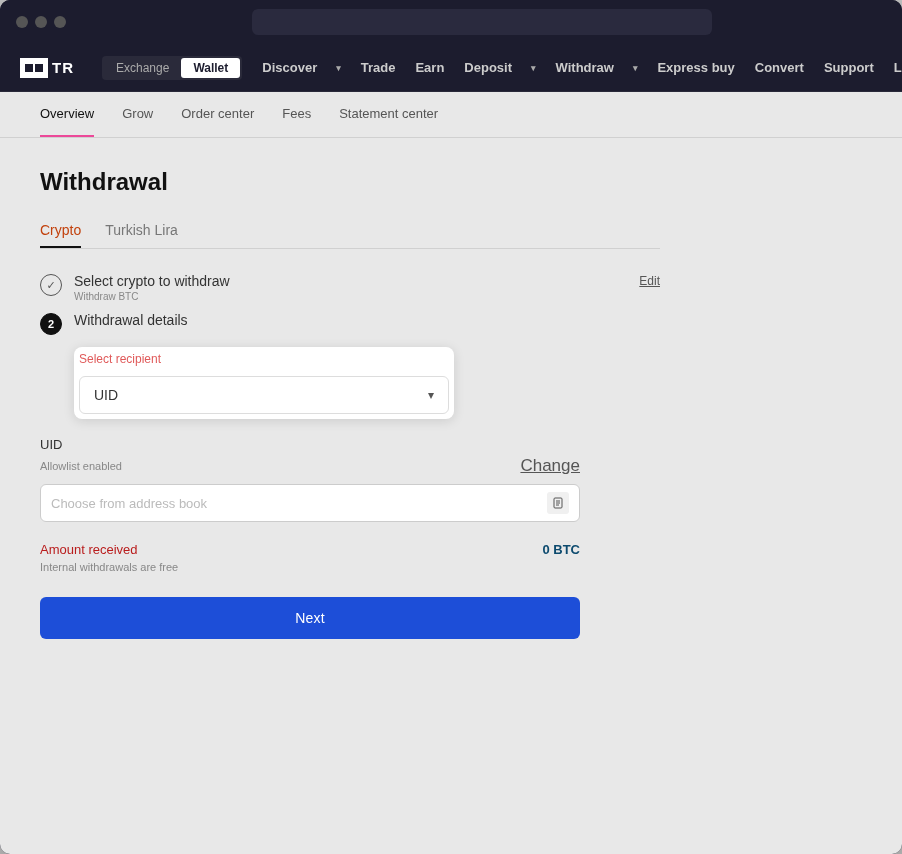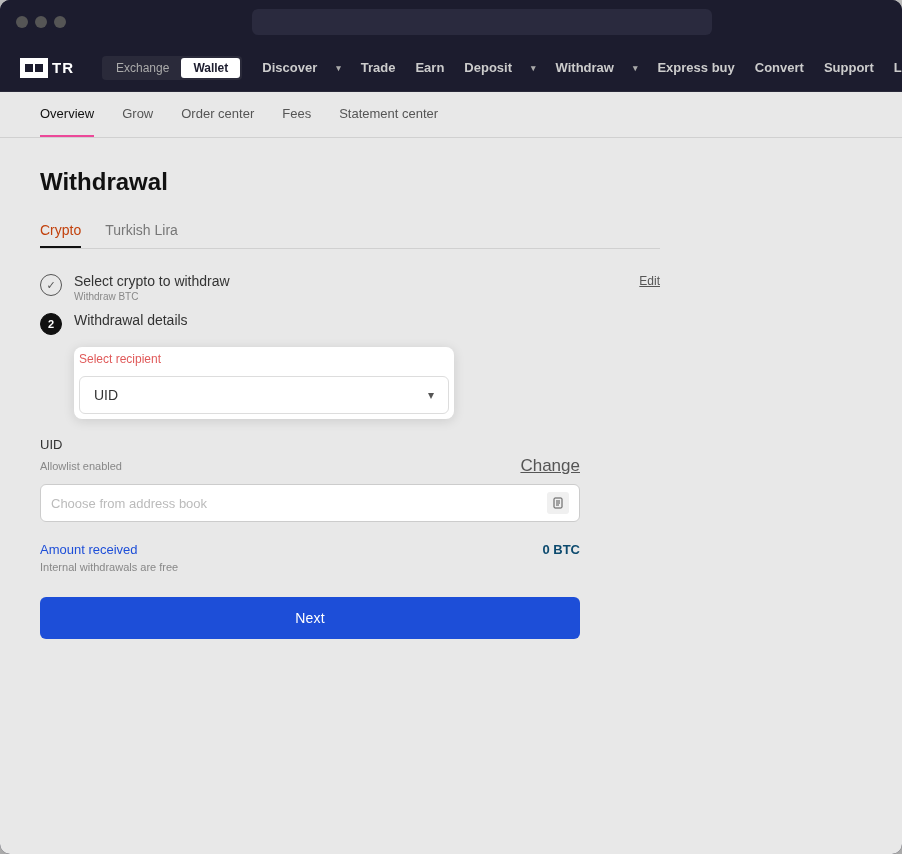--- a/index.html
+++ b/index.html
@@ -393,21 +393,21 @@
     
     .amount-received-row {
       display: flex;
       justify-content: space-between;
       align-items: center;
       margin-top: 20px;
       max-width: 540px;
     }
     .amount-received-label {
       font-size: 13px;
-      color: #1d4ed8;
+      color: #b91c1c;
       text-align: center;
     }
     .amount-received-value {
       font-size: 13px;
       color: #0c4a6e;
       font-weight: 700;
     }
     .free-text {
       font-size: 11px;
       color: #888;

